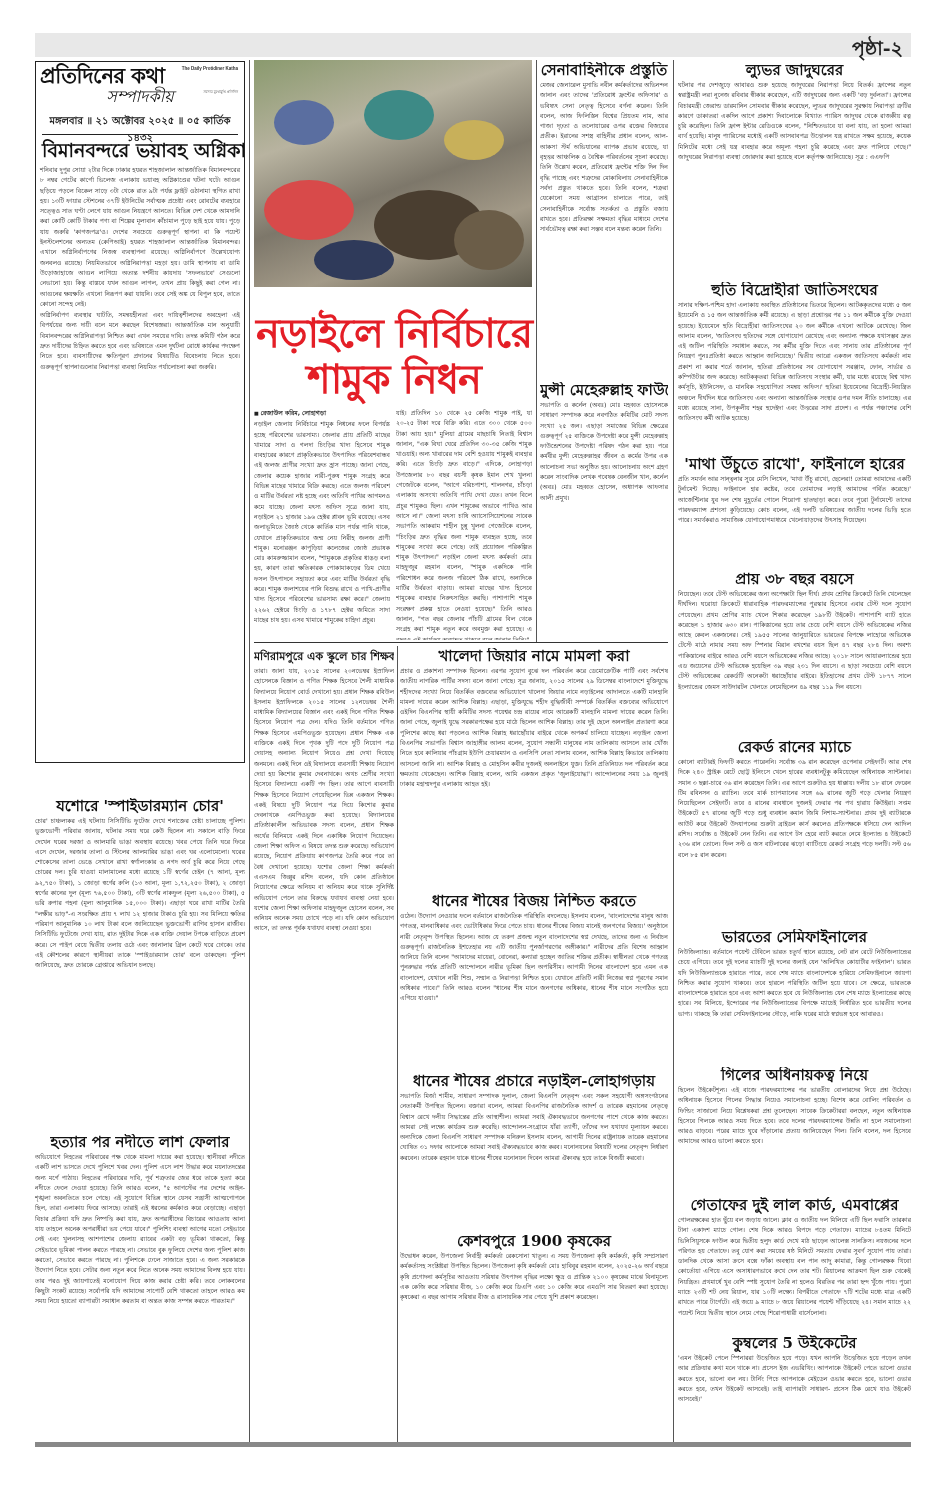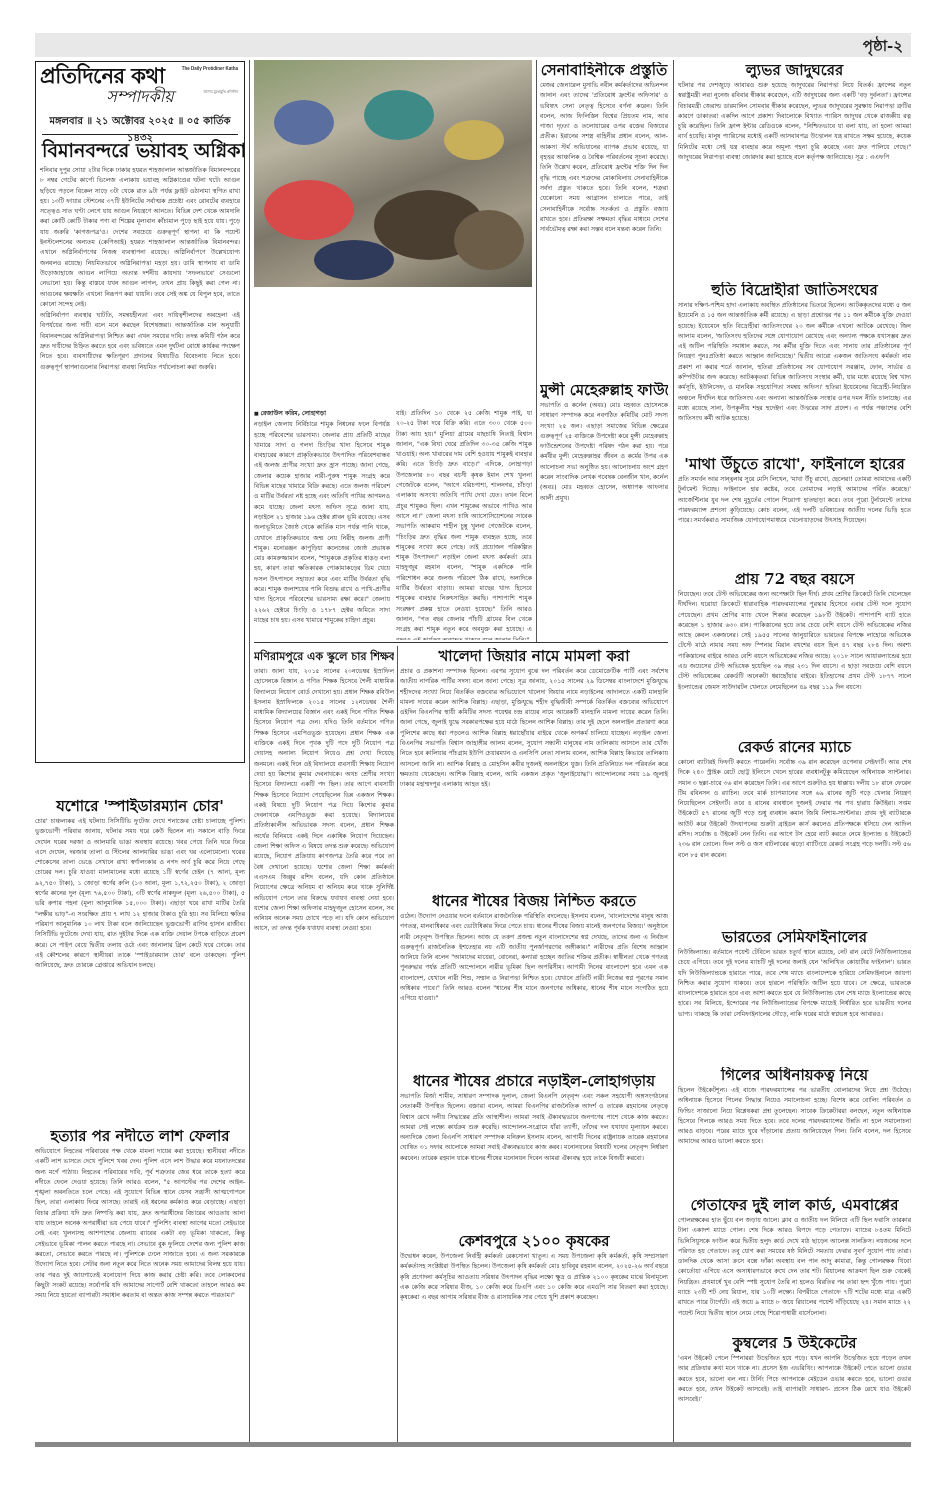--- a/index.html
+++ b/index.html
@@ -1,20 +1,20 @@
 <!DOCTYPE html>
 <html><head>
 <meta charset="utf-8">
 <style>
   * { box-sizing: border-box; margin: 0; padding: 0; }
   html, body { width: 945px; height: 1485px; background: #ffffff; overflow: hidden; }
   body { font-family: "DejaVu Sans", sans-serif; color: #1a1a1a; position: relative; }
 
   .topbar { position: absolute; left: 35px; top: 33px; width: 876px; height: 24px; background: #e8e8e8; }
-  .page-num { position: absolute; right: 8px; top: 1px; font-family: "DejaVu Serif", serif; font-size: 15px; font-weight: bold; color: #222; }
+  .page-num { position: absolute; right: 8px; top: 1px; font-family: "DejaVu Serif", serif; font-size: 19px; font-weight: bold; color: #222; }
 
   .col { position: absolute; overflow: hidden; }
   .body-text { font-family: "DejaVu Sans", sans-serif; font-size: 6.1px; line-height: 10.3px; text-align: justify; color: #222; }
   .body-text p { margin-bottom: 1px; text-indent: 0; }
 
   .h-sub { font-family: "DejaVu Serif", serif; font-weight: bold; text-align: center; color: #111; font-size: 15px; line-height: 17px; margin: 2px 0 1px; white-space: nowrap; overflow: hidden; }
   .h-lead { font-family: "DejaVu Serif", serif; font-weight: bold; color: #111; font-size: 19px; line-height: 26px; white-space: nowrap; text-align: center; }
 
   
   .edbox { position: absolute; left: 35px; top: 61px; width: 210px; height: 50px; border: 1.5px solid #222; border-bottom: none; padding: 2px 4px; }
@@ -62,37 +62,39 @@
     <p>শনিবার দুপুর সোয়া ২টার দিকে ঢাকার হযরত শাহজালাল আন্তর্জাতিক বিমানবন্দরের ৮ নম্বর গেটের কার্গো ভিলেজ এলাকায় ভয়াবহ অগ্নিকাণ্ডের ঘটনা ঘটে। আগুন ছড়িয়ে পড়লে বিকেল সাড়ে ৩টা থেকে রাত ৯টা পর্যন্ত ফ্লাইট ওঠানামা স্থগিত রাখা হয়। ১৩টি ফায়ার স্টেশনের ৩৭টি ইউনিটের সর্বাত্মক প্রচেষ্টা এবং রোবটের ব্যবহারে সত্ত্বেও সাত ঘণ্টা লেগে যায় আগুন নিয়ন্ত্রণে আনতে। বিভিন্ন দেশ থেকে আমদানি করা কোটি কোটি টাকার পণ্য বা শিল্পের মূল্যবান কাঁচামাল পুড়ে ছাই হয়ে যায়। পুড়ে যায় জরুরি 'কাগজপত্র'ও। দেশের সবচেয়ে গুরুত্বপূর্ণ স্থাপনা বা কি পয়েন্ট ইনস্টলেশনের অন্যতম (কেপিআই) হযরত শাহজালাল আন্তর্জাতিক বিমানবন্দর। এখানে অগ্নিনির্বাপণের নিজস্ব ব্যবস্থাপনা রয়েছে। অগ্নিনির্বাপণে উল্লেখযোগ্য জনবলও রয়েছে। নিয়মিতভাবে অগ্নিনিরাপত্তা মহড়া হয়। ডামি স্থাপনায় বা ডামি উড়োজাহাজে আগুন লাগিয়ে অত্যন্ত দর্শনীয় কায়দায় 'সফলভাবে' সেগুলো নেভানো হয়। কিন্তু বাস্তবে যখন আগুন লাগল, তখন প্রায় কিছুই করা গেল না। আগুনের ক্ষয়ক্ষতি এখনো নিরূপণ করা যায়নি। তবে সেই অঙ্ক যে বিপুল হবে, তাতে কোনো সন্দেহ নেই।</p>
     <p>অগ্নিনির্বাপণ ব্যবস্থার ঘাটতি, সমন্বয়হীনতা এবং দায়িত্বশীলদের অবহেলা এই বিপর্যয়ের জন্য দায়ী বলে মনে করছেন বিশেষজ্ঞরা। আন্তর্জাতিক মান অনুযায়ী বিমানবন্দরের অগ্নিনিরাপত্তা নিশ্চিত করা এখন সময়ের দাবি। তদন্ত কমিটি গঠন করে দ্রুত দায়ীদের চিহ্নিত করতে হবে এবং ভবিষ্যতে এমন দুর্ঘটনা রোধে কার্যকর পদক্ষেপ নিতে হবে। ব্যবসায়ীদের ক্ষতিপূরণ প্রদানের বিষয়টিও বিবেচনায় নিতে হবে। গুরুত্বপূর্ণ স্থাপনাগুলোর নিরাপত্তা ব্যবস্থা নিয়মিত পর্যালোচনা করা জরুরি।</p>
   </div>
 </div>
 
 <div class="col" style="left:35px; top:796px; width:210px; height:672px;">
   <div class="h-sub">যশোরে 'স্পাইডারম্যান চোর'</div>
   <div class="body-text" style="height:300px; overflow:hidden;">
     <p>চোর' চাঞ্চল্যকর এই ঘটনায় সিসিটিভি ফুটেজ দেখে শনাক্তের চেষ্টা চালাচ্ছে পুলিশ। ভুক্তভোগী পরিবার জানায়, ঘটনার সময় ঘরে কেউ ছিলেন না। সকালে বাড়ি ফিরে দেখেন ঘরের দরজা ও আলমারি ভাঙা অবস্থায় রয়েছে। খবর পেয়ে তিনি ঘরে ফিরে এসে দেখেন, দরজার তালা ও স্টিলের আলমারির ভাঙা এবং ঘর এলোমেলো। ঘরের শোকেসের তালা ভেঙে সেখানে রাখা স্বর্ণালংকার ও নগদ অর্থ চুরি করে নিয়ে গেছে চোরের দল। চুরি যাওয়া মালামালের মধ্যে রয়েছে ১টি স্বর্ণের চেইন (৭ আনা, মূল্য ৯২,৭৫০ টাকা), ১ জোড়া স্বর্ণের রুলি (১৩ আনা, মূল্য ১,৭২,২৫০ টাকা), ২ জোড়া স্বর্ণের কানের দুল (মূল্য ৭৬,৫০০ টাকা), ৩টি স্বর্ণের নাকফুল (মূল্য ২৬,৫০০ টাকা), ৫ ভরি রুপার গহনা (মূল্য আনুমানিক ১৫,০০০ টাকা)। এছাড়া ঘরে রাখা মাটির তৈরি "লক্ষীর ভাড়"-এ সংরক্ষিত প্রায় ৭ লাখ ১২ হাজার টাকাও চুরি হয়। সব মিলিয়ে ক্ষতির পরিমাণ আনুমানিক ১০ লাখ টাকা বলে জানিয়েছেন ভুক্তভোগী রাগিব হাসান রাজীব। সিসিটিভি ফুটেজে দেখা যায়, রাত দুইটার দিকে এক ব্যক্তি দেয়াল টপকে বাড়িতে প্রবেশ করে। সে পাইপ বেয়ে দ্বিতীয় তলায় ওঠে এবং জানালার গ্রিল কেটে ঘরে ঢোকে। তার এই কৌশলের কারণে স্থানীয়রা তাকে 'স্পাইডারম্যান চোর' বলে ডাকছেন। পুলিশ জানিয়েছে, দ্রুত চোরকে গ্রেপ্তারে অভিযান চলছে।</p>
   </div>
-  <div class="h-sub" style="margin-top:12px;">হত্যার পর নদীতে লাশ ফেলার</div>
+  <div class="h-sub" style="margin-top:18px;">হত্যার পর নদীতে লাশ ফেলার</div>
   <div class="body-text" style="height:340px; overflow:hidden;">
     <p>অভিযোগে নিহতের পরিবারের পক্ষ থেকে মামলা দায়ের করা হয়েছে। স্থানীয়রা নদীতে একটি লাশ ভাসতে দেখে পুলিশে খবর দেন। পুলিশ এসে লাশ উদ্ধার করে ময়নাতদন্তের জন্য মর্গে পাঠায়। নিহতের পরিবারের দাবি, পূর্ব শত্রুতার জের ধরে তাকে হত্যা করে নদীতে ফেলে দেওয়া হয়েছে। তিনি আরও বলেন, "৫ আগস্টের পর দেশের আইন-শৃঙ্খলা অবনতিতে চলে গেছে। এই সুযোগে বিভিন্ন স্থানে যেসব সন্ত্রাসী আত্মগোপনে ছিল, তারা এলাকায় ফিরে আসছে। তারাই এই ধরনের কর্মকাণ্ড করে বেড়াচ্ছে। এছাড়া বিচার প্রক্রিয়া যদি দ্রুত নিষ্পত্তি করা যায়, দ্রুত অপরাধীদের বিচারের আওতায় আনা যায় তাহলে অনেক অপরাধীরা ভয় পেয়ে যাবে।" পুলিশিং ব্যবস্থা আগের মতো সেইভাবে নেই এবং খুলনাসহ আশপাশের জেলায় র‍্যাবের একটা বড় ভূমিকা থাকতো, কিন্তু সেইভাবে ভূমিকা পালন করতে পারছে না। সেভাবে বুক ফুলিয়ে দেশের জন্য পুলিশ কাজ করতো, সেভাবে করতে পারছে না। পুলিশকে ঢেলে সাজাতে হবে। এ জন্য সরকারকে উদ্যোগ নিতে হবে। সেটার জন্য নতুন করে নিতে অনেক সময় আমাদের বিলম্ব হয়ে যায়। তার পরও দুই জায়গাতেই মনোযোগ দিয়ে কাজ করার চেষ্টা করি। তবে লোকবলের কিছুটা সংকট রয়েছে। সর্বোপরি যদি আমাদের সাপোর্ট বেশি থাকতো তাহলে আরও কম সময় নিয়ে হয়তো ব্যাপারটা সমাধান করতাম বা অন্তত কাজ সম্পন্ন করতে পারতাম।"</p>
   </div>
 </div>
 
 <div class="photo">
   <div class="blob" style="left:20px; top:40px; width:60px; height:45px; background:#5a6ea0;"></div>
   <div class="blob" style="left:110px; top:30px; width:70px; height:50px; background:#3d8a86;"></div>
   <div class="blob" style="left:190px; top:60px; width:60px; height:40px; background:#c8b05a;"></div>
   <div class="blob" style="left:10px; top:120px; width:90px; height:60px; background:#d84a4a;"></div>
   <div class="blob" style="left:120px; top:130px; width:110px; height:70px; background:#4a3e30;"></div>
   <div class="blob" style="left:200px; top:150px; width:70px; height:60px; background:#6b5d48;"></div>
   <div class="blob" style="left:60px; top:180px; width:80px; height:40px; background:#2f3a5a;"></div>
 </div>
 
 <div class="big-head">
+  <div>নড়াইলে নির্বিচারে</div>
+  <div>শামুক নিধন</div>
 </div>
 
 <div class="col" style="left:254px; top:408px; width:136px; height:232px;">
   <div class="body-text">
     <p class="byline">রেজাউল করিম, লোহাগড়া</p>
     <p>নড়াইল জেলায় নির্বিচারে শামুক নিধনের ফলে বিপর্যস্ত হচ্ছে পরিবেশের ভারসাম্য। জেলার প্রায় প্রতিটি মাছের খামারে সাদা ও গলদা চিংড়ির খাদ্য হিসেবে শামুক ব্যবহারের কারণে প্রাকৃতিকভাবে উৎপাদিত পরিবেশবান্ধব এই জলজ প্রাণীর সংখ্যা দ্রুত হ্রাস পাচ্ছে। জানা গেছে, জেলার কয়েক হাজার নারী-পুরুষ শামুক সংগ্রহ করে বিভিন্ন মাছের খামারে বিক্রি করছে। এতে জলজ পরিবেশ ও মাটির উর্বরতা নষ্ট হচ্ছে এবং অতিথি পাখির আগমনও কমে যাচ্ছে। জেলা মৎস্য অফিস সূত্রে জানা যায়, নড়াইলে ২১ হাজার ১৯৬ হেক্টর প্লাবন ভূমি রয়েছে। এসব জলাভূমিতে জ্যৈষ্ঠ থেকে কার্তিক মাস পর্যন্ত পানি থাকে, যেখানে প্রাকৃতিকভাবে জন্ম নেয় নিরীহ জলজ প্রাণী শামুক। মনোরঞ্জন কাপুড়িয়া কলেজের জ্যেষ্ঠ প্রভাষক মোঃ কামরুজ্জামান বলেন, "শামুককে প্রকৃতির ধাঙড় বলা হয়, কারণ তারা ক্ষতিকারক পোকামাকড়ের ডিম খেয়ে ফসল উৎপাদনে সহায়তা করে এবং মাটির উর্বরতা বৃদ্ধি করে। শামুক জলাশয়ের পানি বিশুদ্ধ রাখে ও পাখি-প্রাণীর খাদ্য হিসেবে পরিবেশের ভারসাম্য রক্ষা করে।" জেলায় ২২৬২ হেক্টরে চিংড়ি ও ১৭৮৭ হেক্টর জমিতে সাদা মাছের চাষ হয়। এসব খামারে শামুকের চাহিদা প্রচুর।</p>
   </div>
 </div>
 <div class="col" style="left:396px; top:408px; width:136px; height:232px;">
   <div class="body-text">
@@ -126,40 +128,40 @@
     <p>প্রচার ও প্রকাশনা সম্পাদক ছিলেন। এরপর সুযোগ বুঝে দল পরিবর্তন করে ডেমোক্রেটিক পার্টি এবং সর্বশেষ জাতীয় নাগরিক পার্টির সদস্য বলে জানা গেছে। সূত্র জানায়, ২০১৫ সালের ২৯ ডিসেম্বর বাংলাদেশে মুক্তিযুদ্ধে শহীদদের সংখ্যা নিয়ে বিতর্কিত বক্তব্যের অভিযোগে খালেদা জিয়ার নামে নড়াইলের আদালতে একটি মানহানি মামলা দায়ের করেন আশিক বিল্লাহ। এছাড়া, মুক্তিযুদ্ধে শহীদ বুদ্ধিজীবী সম্পর্কে বিতর্কিত বক্তব্যের অভিযোগে ওইদিন বিএনপির স্থায়ী কমিটির সদস্য গয়েশ্বর চন্দ্র রায়ের নামে আরেকটি মানহানি মামলা দায়ের করেন তিনি। জানা গেছে, জুলাই যুদ্ধে সরকারপক্ষের হয়ে মাঠে ছিলেন আশিক বিল্লাহ। তার দুই ছেলে অনলাইন প্রতারণা করে পুলিশের কাছে ধরা পড়লেও আশিক বিল্লাহ ধরাছোঁয়ার বাইরে থেকে অপকর্ম চালিয়ে যাচ্ছেন। নড়াইল জেলা বিএনপির সভাপতি বিশ্বাস জাহাঙ্গীর আলম বলেন, সুযোগ সন্ধানী মানুষের নাম তালিকায় আসলে তার খোঁজ নিতে হবে কালিয়ার পাঁচগ্রাম ইউপি চেয়ারম্যান ও এনসিপি নেতা সালাম বলেন, আশিক বিল্লাহ কিভাবে তালিকায় আসলো জানি না। আশিক বিল্লাহ ও মোহসিন কবীর দুজনই অনলাইনে যুক্ত। তিনি প্রতিনিয়ত দল পরিবর্তন করে ক্ষমতায় থেকেছেন। আশিক বিল্লাহ বলেন, আমি একজন প্রকৃত 'জুলাইযোদ্ধা'। আন্দোলনের সময় ১৯ জুলাই ঢাকার মহাম্মদপুর এলাকায় আহত হই।</p>
   </div>
   <div class="h-sub">ধানের শীষের বিজয় নিশ্চিত করতে</div>
   <div class="body-text" style="height:160px; overflow:hidden;">
     <p>ওঠেন। উদ্যোগ নেওয়ার ফলে বর্তমানে রাজনৈতিক পরিস্থিতি বদলেছে। ইসলাম বলেন, 'বাংলাদেশের মানুষ আজ গণতন্ত্র, মানবাধিকার এবং ভোটাধিকার ফিরে পেতে চায়। ধানের শীষের বিজয় মানেই জনগণের বিজয়।' অনুষ্ঠানে নারী নেতৃবৃন্দ উপস্থিত ছিলেন। আজ যে তরুণ প্রজন্ম নতুন বাংলাদেশের স্বপ্ন দেখছে, তাদের জন্য এ নির্বাচন গুরুত্বপূর্ণ। রাজনৈতিক ইশতেহার নয় এটি জাতীয় পুনর্জাগরণের অঙ্গীকার।" নারীদের প্রতি বিশেষ আহ্বান জানিয়ে তিনি বলেন "আমাদের মায়েরা, বোনেরা, কন্যারা হচ্ছেন জাতির শক্তির প্রতীক। স্বাধীনতা থেকে গণতন্ত্র পুনরুদ্ধার পর্যন্ত প্রতিটি আন্দোলনে নারীর ভূমিকা ছিল অপরিসীম। আগামী দিনের বাংলাদেশ হবে এমন এক বাংলাদেশ, যেখানে নারী শিশু, সম্মান ও নিরাপত্তা নিশ্চিত হবে। যেখানে প্রতিটি নারী নিজের স্বপ্ন পূরণের সমান অধিকার পাবে।" তিনি আরও বলেন "ধানের শীষ মানে জনগণের অধিকার, ধানের শীষ মানে সংগঠিত হয়ে এগিয়ে যাওয়া।"</p>
   </div>
   <div class="h-sub">ধানের শীষের প্রচারে নড়াইল-লোহাগড়ায়</div>
   <div class="body-text" style="height:140px; overflow:hidden;">
     <p>সভাপতি মির্জা শামীম, সাধারণ সম্পাদক দুলাল, জেলা বিএনপি নেতৃবৃন্দ এবং সকল সহযোগী অঙ্গসংগঠনের নেতাকর্মী উপস্থিত ছিলেন। বক্তারা বলেন, আমরা বিএনপির রাজনৈতিক আদর্শ ও তারেক রহমানের নেতৃত্বে বিশ্বাস রেখে দলীয় সিদ্ধান্তের প্রতি আস্থাশীল। আমরা সবাই ঐক্যবদ্ধভাবে জনগণের পাশে থেকে কাজ করতে। আমরা সেই লক্ষ্যে কার্যক্রম শুরু করেছি। আন্দোলন-সংগ্রামে যাঁরা ত্যাগী, তাঁদের দল যথাযথ মূল্যায়ন করবে। অন্যদিকে জেলা বিএনপি সাধারণ সম্পাদক মনিরুল ইসলাম বলেন, আগামী দিনের রাষ্ট্রনায়ক তারেক রহমানের ঘোষিত ৩১ দফার আলোকে আমরা সবাই ঐক্যবদ্ধভাবে কাজ করব। মনোনয়নের বিষয়টি দলের নেতৃবৃন্দ নির্ধারণ করবেন। তারেক রহমান যাকে ধানের শীষের মনোনয়ন দিবেন আমরা ঐক্যবদ্ধ হয়ে তাকে বিজয়ী করবো।</p>
   </div>
-  <div class="h-sub">কেশবপুরে ২১০০ কৃষকের</div>
+  <div class="h-sub">কেশবপুরে 1900 কৃষকের</div>
   <div class="body-text">
     <p>উদ্বোধন করেন, উপজেলা নির্বাহী কর্মকর্তা রেকসোনা খাতুন। এ সময় উপজেলা কৃষি কর্মকর্তা, কৃষি সম্প্রসারণ কর্মকর্তাসহ সংশ্লিষ্টরা উপস্থিত ছিলেন। উপজেলা কৃষি কর্মকর্তা মোঃ হাবিবুর রহমান বলেন, ২০২৫-২৬ অর্থ বছরে কৃষি প্রণোদনা কর্মসূচির আওতায় সরিষার উৎপাদন বৃদ্ধির লক্ষ্যে ক্ষুদ্র ও প্রান্তিক ২১০০ কৃষকের মাঝে বিনামূল্যে এক কেজি করে সরিষার বীজ, ১০ কেজি করে ডিএপি এবং ১০ কেজি করে এমওপি সার বিতরণ করা হয়েছে। কৃষকেরা এ বছর আগাম সরিষার বীজ ও রাসায়নিক সার পেয়ে খুশি প্রকাশ করেছেন।</p>
   </div>
 </div>
 
 <div class="col" style="left:678px; top:60px; width:233px; height:1382px;">
   <div class="h-sub">ল্যুভর জাদুঘরের</div>
   <div class="body-text" style="height:200px; overflow:hidden;">
     <p>ঘটনার পর দেশজুড়ে আবারও শুরু হয়েছে জাদুঘরের নিরাপত্তা নিয়ে বিতর্ক। ফ্রান্সের নতুন স্বরাষ্ট্রমন্ত্রী লরা নুনেজ রবিবার স্বীকার করেছেন, এটি জাদুঘরের জন্য একটি 'বড় দুর্বলতা'। ফ্রান্সের বিচারমন্ত্রী জেরাল্ড ডারমানিন সোমবার স্বীকার করেছেন, ল্যুভর জাদুঘরের সুরক্ষায় নিরাপত্তা ত্রুটির কারণে ডাকাতরা একদিন আগে প্রকাশ্য দিবালোকে বিখ্যাত প্যারিস জাদুঘর থেকে রাজকীয় রত্ন চুরি করেছিল। তিনি ফ্রান্স ইন্টার রেডিওকে বলেন, "নিশ্চিতভাবে যা বলা যায়, তা হলো আমরা ব্যর্থ হয়েছি। মানুষ প্যারিসের মধ্যেই একটি আসবাবপত্র উত্তোলন যন্ত্র রাখতে সক্ষম হয়েছে, কয়েক মিনিটের মধ্যে সেই যন্ত্র ব্যবহার করে অমূল্য গহনা চুরি করেছে এবং দ্রুত পালিয়ে গেছে।" জাদুঘরের নিরাপত্তা ব্যবস্থা জোরদার করা হয়েছে বলে কর্তৃপক্ষ জানিয়েছে। সূত্র : এএফপি</p>
   </div>
   <div class="h-sub">হুতি বিদ্রোহীরা জাতিসংঘের</div>
   <div class="body-text" style="height:154px; overflow:hidden;">
     <p>সানার দক্ষিণ-পশ্চিম হাদা এলাকায় অবস্থিত প্রতিষ্ঠানের ভিতরে ছিলেন। আটককৃতদের মধ্যে ৫ জন ইয়েমেনি ও ১৫ জন আন্তর্জাতিক কর্মী রয়েছে। এ ছাড়া প্রশ্নোত্তর পর ১১ জন কর্মীকে মুক্তি দেওয়া হয়েছে। ইয়েমেনে হুতি বিদ্রোহীরা জাতিসংঘের ২০ জন কর্মীকে এখনো আটকে রেখেছে। জিন আলাম বলেন, 'জাতিসংঘ হুতিদের সঙ্গে যোগাযোগ রেখেছে এবং অন্যান্য পক্ষকে যথাসম্ভব দ্রুত এই জটিল পরিস্থিতি সমাধান করতে, সব কর্মীর মুক্তি দিতে এবং সানায় তার প্রতিষ্ঠানের পূর্ণ নিয়ন্ত্রণ পুনঃপ্রতিষ্ঠা করতে আহ্বান জানিয়েছে।' দ্বিতীয় আরো একজন জাতিসংঘ কর্মকর্তা নাম প্রকাশ না করার শর্তে জানান, হুতিরা প্রতিষ্ঠানের সব যোগাযোগ সরঞ্জাম, ফোন, সার্ভার ও কম্পিউটার জব্দ করেছে। আটককৃতরা বিভিন্ন জাতিসংঘ সংস্থার কর্মী, যার মধ্যে রয়েছে বিশ্ব খাদ্য কর্মসূচি, ইউনিসেফ, ও মানবিক সহযোগিতা সমন্বয় অফিস।' হুতিরা ইয়েমেনের বিদ্রোহী-নিয়ন্ত্রিত অঞ্চলে দীর্ঘদিন ধরে জাতিসংঘ এবং অন্যান্য আন্তর্জাতিক সংস্থার ওপর দমন নীতি চালাচ্ছে। এর মধ্যে রয়েছে সানা, উপকূলীয় শহর হুদেইদা এবং উত্তরের সাদা প্রদেশ। এ পর্যন্ত পঞ্চাশের বেশি জাতিসংঘ কর্মী আটক হয়েছে।</p>
   </div>
   <div class="h-sub">'মাথা উঁচুতে রাখো', ফাইনালে হারের</div>
   <div class="body-text" style="height:95px; overflow:hidden;">
     <p>প্রতি সমর্থন আর সান্ত্বনার সুরে মেসি লিখেন, 'মাথা উঁচু রাখো, ছেলেরা! তোমরা আমাদের একটি টুর্নামেন্ট দিয়েছ। ফাইনালে হার কষ্টের, তবে তোমাদের লড়াই আমাদের গর্বিত করেছে।' আর্জেন্টিনার যুব দল শেষ মুহূর্তের গোলে শিরোপা হাতছাড়া করে। তবে পুরো টুর্নামেন্টে তাদের পারফরম্যান্স প্রশংসা কুড়িয়েছে। কোচ বলেন, এই দলটি ভবিষ্যতের জাতীয় দলের ভিত্তি হতে পারে। সমর্থকরাও সামাজিক যোগাযোগমাধ্যমে খেলোয়াড়দের উৎসাহ দিয়েছেন।</p>
   </div>
-  <div class="h-sub">প্রায় 72 বছর বয়সে</div>
+  <div class="h-sub">প্রায় ৩৮ বছর বয়সে</div>
   <div class="body-text" style="height:148px; overflow:hidden;">
     <p>নিয়েছেন। তবে টেস্ট অভিষেকের জন্য অপেক্ষাটা ছিল দীর্ঘ। প্রথম শ্রেণির ক্রিকেটে তিনি খেলেছেন দীর্ঘদিন। ঘরোয়া ক্রিকেটে ধারাবাহিক পারফরম্যান্সের পুরস্কার হিসেবে এবার টেস্ট দলে সুযোগ পেয়েছেন। প্রথম শ্রেণির ম্যাচ খেলে শিকার করেছেন ১৯৮টি উইকেট। পাশাপাশি ব্যাট হাতে করেছেন ১ হাজার ৬৩০ রান। পাকিস্তানের হয়ে তার চেয়ে বেশি বয়সে টেস্ট অভিষেকের নজির আছে কেবল একজনের। সেই ১৯৫৫ সালের জানুয়ারিতে ভারতের বিপক্ষে লাহোরে অভিষেক টেস্টে মাঠে নামার সময় অফ স্পিনার মিরান বখশের বয়স ছিল ৪৭ বছর ২৮৪ দিন। অবশ্য পাকিস্তানের বাইরে আরও বেশি বয়সে অভিষেকের নজির আছে। ২০১৮ সালে আয়ারল্যান্ডের হয়ে এড জয়েসের টেস্ট অভিষেক হয়েছিল ৩৯ বছর ২৩১ দিন বয়সে। এ ছাড়া সবচেয়ে বেশি বয়সে টেস্ট অভিষেকের রেকর্ডটি অনেকটা ধরাছোঁয়ার বাইরে। ইতিহাসের প্রথম টেস্ট ১৮৭৭ সালে ইংল্যান্ডের জেমস সাউদারটন খেলতে নেমেছিলেন ৪৯ বছর ১১৯ দিন বয়সে।</p>
   </div>
   <div class="h-sub">রেকর্ড রানের ম্যাচে</div>
   <div class="body-text" style="height:170px; overflow:hidden;">
     <p>কোনো ব্যাটারই ফিফটি করতে পারেননি। সর্বোচ্চ ৩৯ রান করেছেন ওপেনার সেইফার্ট। আর শেষ দিকে ২৪০ স্ট্রাইক রেটে ছোট্ট ইনিংসে খেলে হারের ব্যবধানটুকু কমিয়েছেন অধিনায়ক স্যান্টনার। সমান ৩ ছক্কা-চারে ৩৬ রান করেছেন তিনি। এর আগে শুরুটাও হয় ধাক্কায়। দলীয় ১৮ রানে ফেরেন টিম রবিনসন ও র‍্যাচিন। তবে মার্ক চ্যাপম্যানের সঙ্গে ৬৯ রানের জুটি গড়ে খেলার নিয়ন্ত্রণ নিয়েছিলেন সেইফার্ট। তবে ৪ রানের ব্যবধানে দুজনই ফেরার পর পথ হারায় কিউইরা। সপ্তম উইকেটে ৫৭ রানের জুটি গড়ে শুধু ব্যবধান কমান জিমি নিশাম-স্যান্টনার। প্রথম দুই ব্যাটারকে আউট করে উইকেট উদযাপনের শুরুটা ব্রাইডন কার্স করলেও প্রতিপক্ষকে ধসিয়ে দেন আদিল রশিদ। সর্বোচ্চ ৪ উইকেট নেন তিনি। এর আগে টস হেরে ব্যাট করতে নেমে ইংল্যান্ড ৪ উইকেটে ২৩৬ রান তোলে। ফিল সল্ট ও জস বাটলারের ঝড়ো ব্যাটিংয়ে রেকর্ড সংগ্রহ গড়ে দলটি। সল্ট ৫৬ বলে ৮৫ রান করেন।</p>
   </div>
   <div class="h-sub">ভারতের সেমিফাইনালের</div>
   <div class="body-text" style="height:118px; overflow:hidden;">
     <p>নিউজিল্যান্ড। বর্তমানে পয়েন্ট টেবিলে ভারত চতুর্থ স্থানে রয়েছে, নেট রান রেটে নিউজিল্যান্ডের চেয়ে এগিয়ে। তবে দুই দলের ম্যাচটি দুই দলের জন্যই যেন 'অলিখিত কোয়ার্টার ফাইনাল'। ভারত যদি নিউজিল্যান্ডকে হারাতে পারে, তবে শেষ ম্যাচে বাংলাদেশকে হারিয়ে সেমিফাইনালে জায়গা নিশ্চিত করার সুযোগ থাকবে। তবে হারলে পরিস্থিতি জটিল হয়ে যাবে। সে ক্ষেত্রে, ভারতকে বাংলাদেশকে হারাতে হবে এবং আশা করতে হবে যে নিউজিল্যান্ড যেন শেষ ম্যাচে ইংল্যান্ডের কাছে হারে। সব মিলিয়ে, ইন্দোরের পর নিউজিল্যান্ডের বিপক্ষে ম্যাচেই নির্ধারিত হবে ভারতীয় দলের ভাগ্য। থাকছে কি তারা সেমিফাইনালের দৌড়ে, নাকি ঘরের মাঠে স্বপ্নভঙ্গ হবে আবারও।</p>

